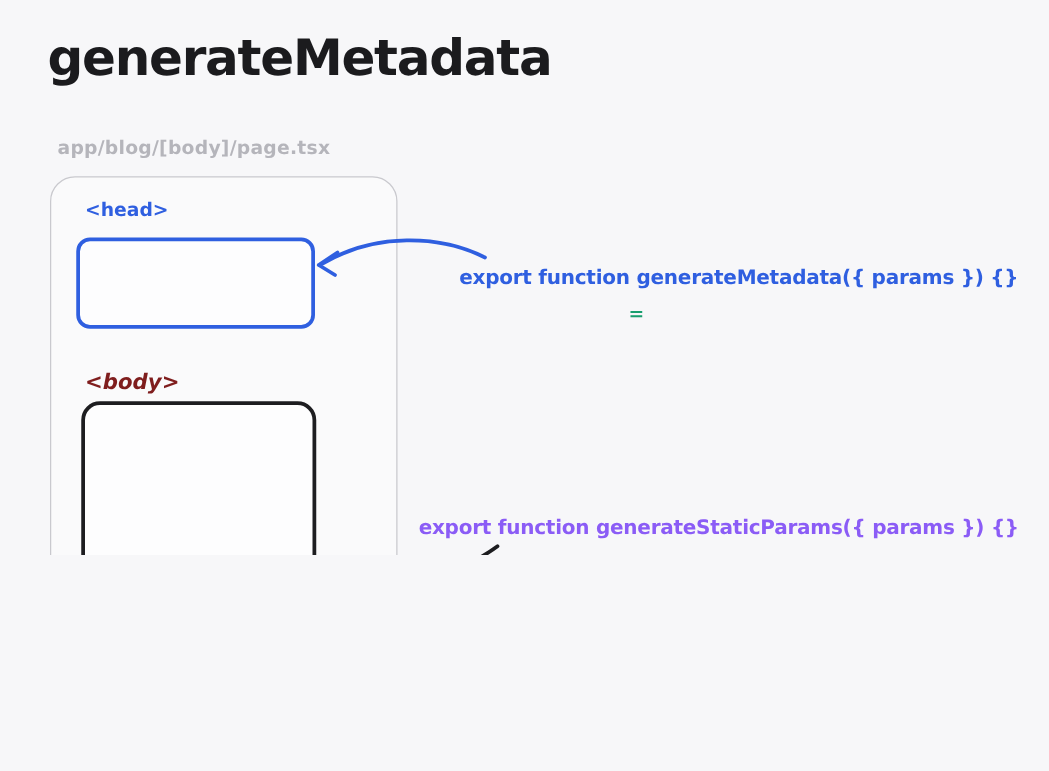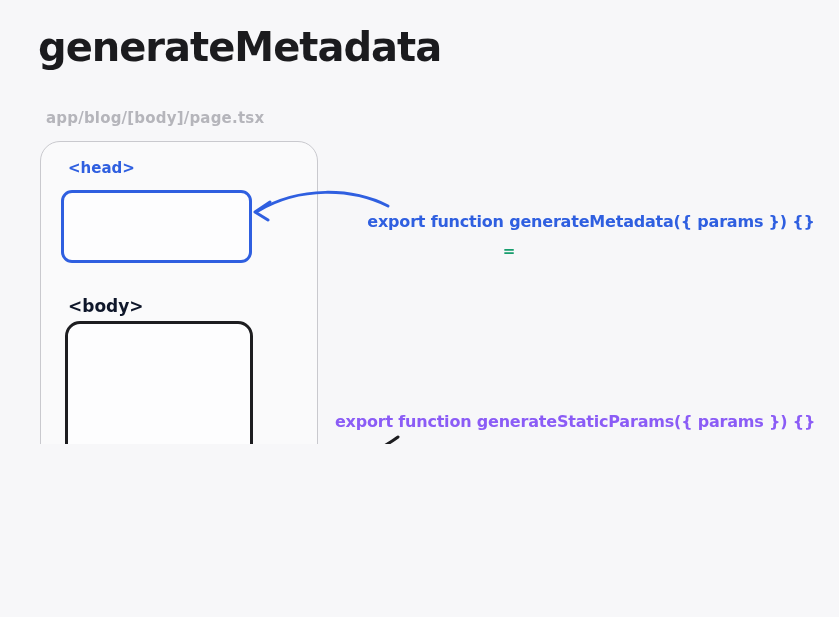--- a/index.html
+++ b/index.html
@@ -61,22 +61,23 @@
     height: 73px;
     border: 3.5px solid #2f5fe0;
     border-radius: 11px;
     background: #fdfdfe;
   }
   .body-label {
     position: absolute;
     left: 68px;
     top: 296px;
     font-size: 17px;
-    color: #0f172a;
+    color: #7f1d1d;
     white-space: nowrap;
+    font-style: italic;
   }
   .body-box {
     position: absolute;
     left: 65px;
     top: 321px;
     width: 188px;
     height: 216px;
     border: 3.5px solid #1d1d20;
     border-radius: 15px;
     background: #fdfdfe;

